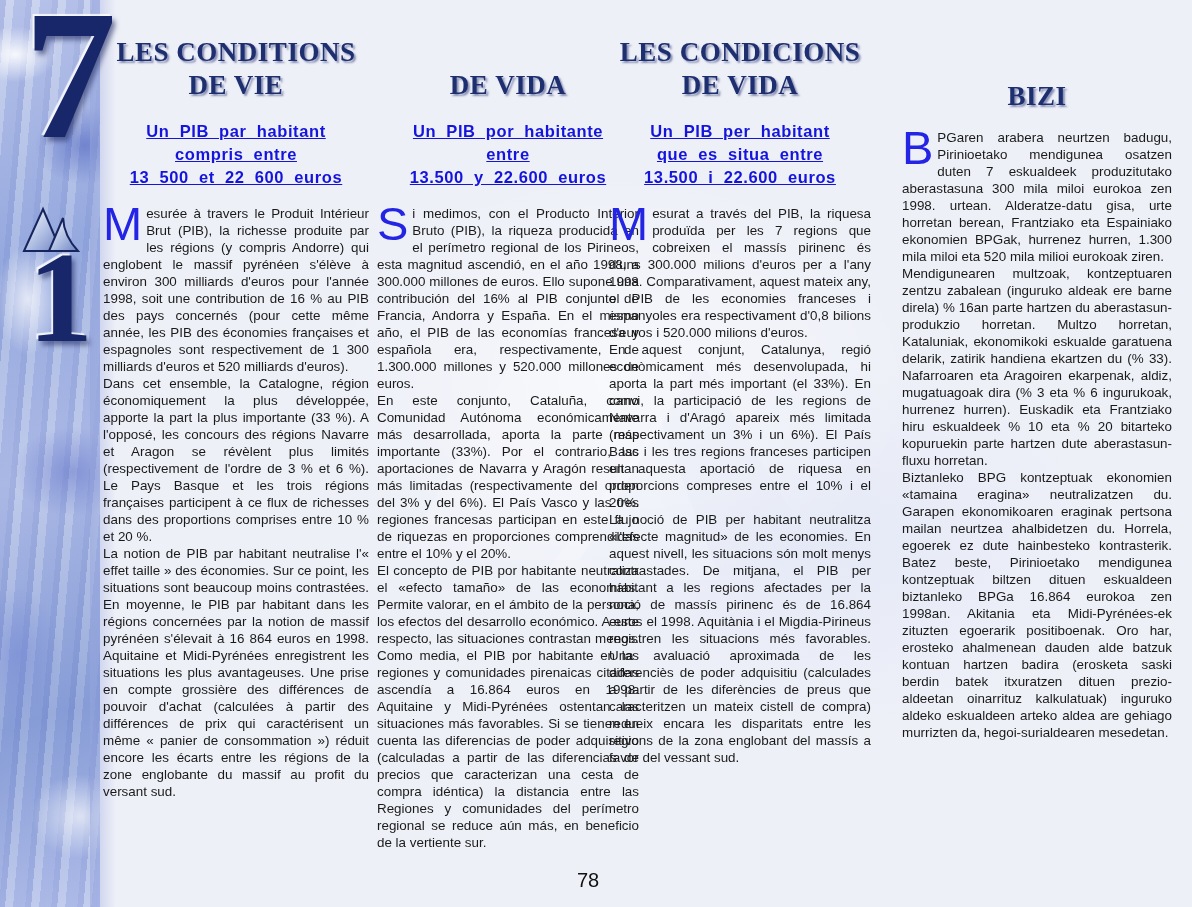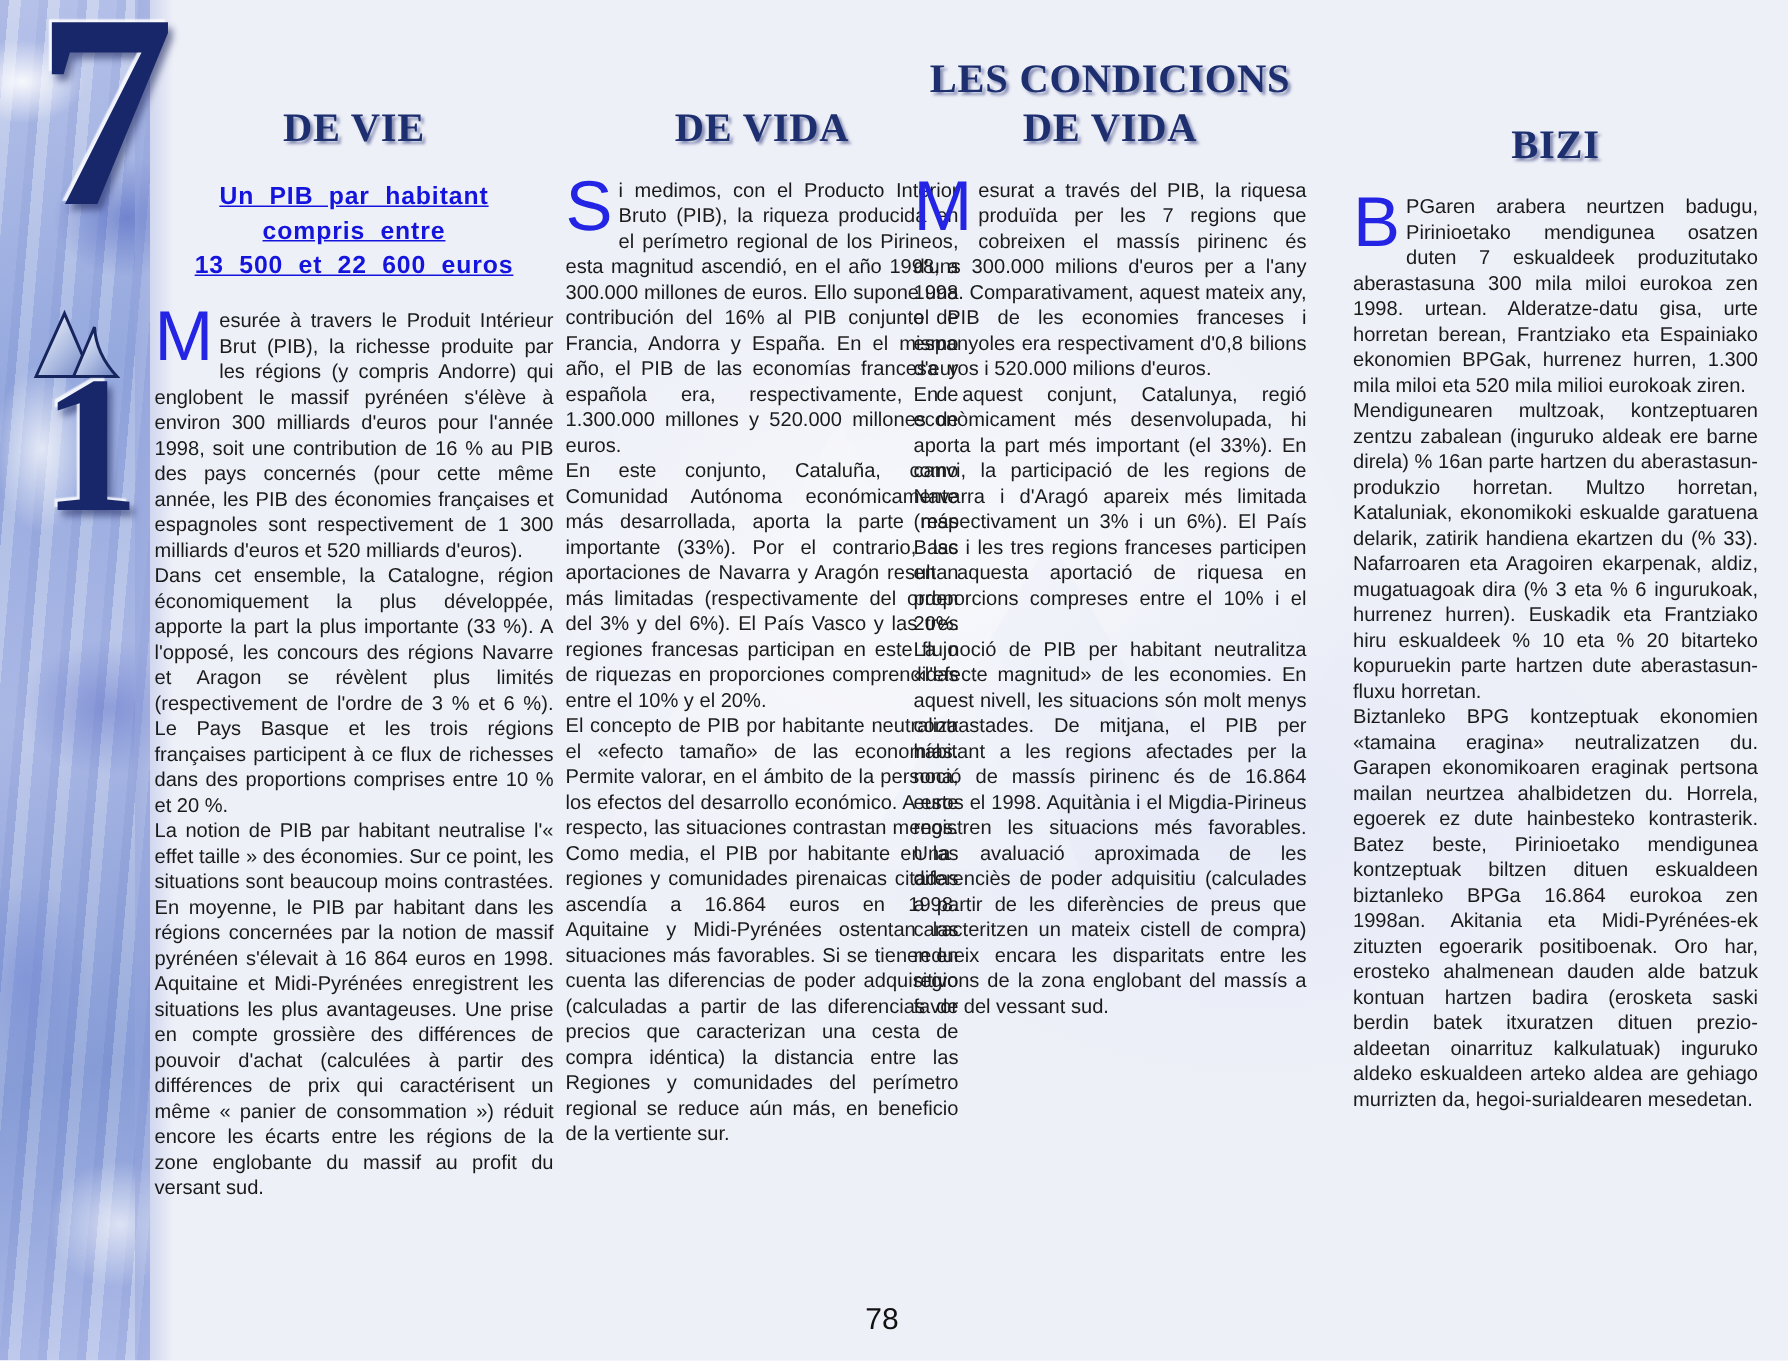--- a/index.html
+++ b/index.html
@@ -95,50 +95,56 @@
       </linearGradient>
     </defs>
     <path d="M2 49 L21 7 L39 49 Z" fill="url(#pk)" stroke="#17255f" stroke-width="2"></path>
     <path d="M27 49 L41 16 Q42 34 56 49 Z" fill="url(#pk)" stroke="#17255f" stroke-width="2"></path>
   </svg>
 
   <div class="big-num num1">1</div>
 
   <section class="col c1">
     <h2 class="col-title">
-      <br>
+      <span>LES CONDITIONS</span><br>
       <span>DE VIE</span>
     </h2>
     <p class="col-subtitle">Un PIB par habitant
 compris entre
 13 500 et 22 600 euros</p>
     <div class="col-body">
       <p><span class="dropcap">M</span><span>esurée à travers le Produit Intérieur Brut (PIB), la richesse produite par les régions (y compris Andorre) qui englobent le massif pyrénéen s'élève à environ 300 milliards d'euros pour l'année 1998, soit une contribution de 16 % au PIB des pays concernés (pour cette même année, les PIB des économies françaises et espagnoles sont respectivement de 1 300 milliards d'euros et 520 milliards d'euros).</span></p>
       <p>Dans cet ensemble, la Catalogne, région économiquement la plus développée, apporte la part la plus importante (33 %). A l'opposé, les concours des régions Navarre et Aragon se révèlent plus limités (respectivement de l'ordre de 3 % et 6 %). Le Pays Basque et les trois régions françaises participent à ce flux de richesses dans des proportions comprises entre 10 % et 20 %.</p>
       <p>La notion de PIB par habitant neutralise l'« effet taille » des économies. Sur ce point, les situations sont beaucoup moins contrastées. En moyenne, le PIB par habitant dans les régions concernées par la notion de massif pyrénéen s'élevait à 16 864 euros en 1998. Aquitaine et Midi-Pyrénées enregistrent les situations les plus avantageuses. Une prise en compte grossière des différences de pouvoir d'achat (calculées à partir des différences de prix qui caractérisent un même « panier de consommation ») réduit encore les écarts entre les régions de la zone englobante du massif au profit du versant sud.</p>
     </div>
   </section>
 
   <section class="col c2">
     <h2 class="col-title">
       <br>
       <span>DE VIDA</span>
     </h2>
+    <p class="col-subtitle">Un PIB por habitante
+entre
+13.500 y 22.600 euros</p>
     <div class="col-body">
       <p><span class="dropcap">S</span><span>i medimos, con el Producto Interior Bruto (PIB), la riqueza producida en el perímetro regional de los Pirineos, esta magnitud ascendió, en el año 1998, a 300.000 millones de euros. Ello supone una contribución del 16% al PIB conjunto de Francia, Andorra y España. En el mismo año, el PIB de las economías francesa y española era, respectivamente, de 1.300.000 millones y 520.000 millones de euros.</span></p>
       <p>En este conjunto, Cataluña, como Comunidad Autónoma económicamente más desarrollada, aporta la parte más importante (33%). Por el contrario, las aportaciones de Navarra y Aragón resultan más limitadas (respectivamente del orden del 3% y del 6%). El País Vasco y las tres regiones francesas participan en este flujo de riquezas en proporciones comprendidas entre el 10% y el 20%.</p>
       <p>El concepto de PIB por habitante neutraliza el «efecto tamaño» de las economías. Permite valorar, en el ámbito de la persona, los efectos del desarrollo económico. A este respecto, las situaciones contrastan menos. Como media, el PIB por habitante en las regiones y comunidades pirenaicas citadas ascendía a 16.864 euros en 1998. Aquitaine y Midi-Pyrénées ostentan las situaciones más favorables. Si se tienen en cuenta las diferencias de poder adquisitivo (calculadas a partir de las diferencias de precios que caracterizan una cesta de compra idéntica) la distancia entre las Regiones y comunidades del perímetro regional se reduce aún más, en beneficio de la vertiente sur.</p>
     </div>
   </section>
 
   <section class="col c3">
     <h2 class="col-title">
       <span>LES CONDICIONS</span><br>
       <span>DE VIDA</span>
     </h2>
+    <p class="col-subtitle">Un PIB per habitant
+que es situa entre
+13.500 i 22.600 euros</p>
     <div class="col-body">
       <p><span class="dropcap">M</span><span>esurat a través del PIB, la riquesa produïda per les 7 regions que cobreixen el massís pirinenc és d'uns 300.000 milions d'euros per a l'any 1998. Comparativament, aquest mateix any, el PIB de les economies franceses i espanyoles era respectivament d'0,8 bilions d'euros i 520.000 milions d'euros.</span></p>
       <p>En aquest conjunt, Catalunya, regió econòmicament més desenvolupada, hi aporta la part més important (el 33%). En canvi, la participació de les regions de Navarra i d'Aragó apareix més limitada (respectivament un 3% i un 6%).  El País Basc i les tres regions franceses participen en aquesta aportació de riquesa en proporcions compreses entre el 10% i el 20%.</p>
       <p>La noció de PIB per habitant neutralitza «l'efecte magnitud» de les economies. En aquest nivell, les situacions són molt menys contrastades.  De mitjana, el PIB per habitant a les regions afectades per la noció de massís pirinenc és de 16.864 euros el 1998. Aquitània i el Migdia-Pirineus registren les situacions més favorables. Una avaluació aproximada de les diferenciès de poder adquisitiu (calculades a partir de les diferències de preus que caracteritzen un mateix cistell de compra) redueix encara les disparitats entre les regions de la zona englobant del massís a favor del vessant sud.</p>
     </div>
   </section>
 
   <section class="col c4">
     <h2 class="col-title">
       <span>BIZI</span><br>

